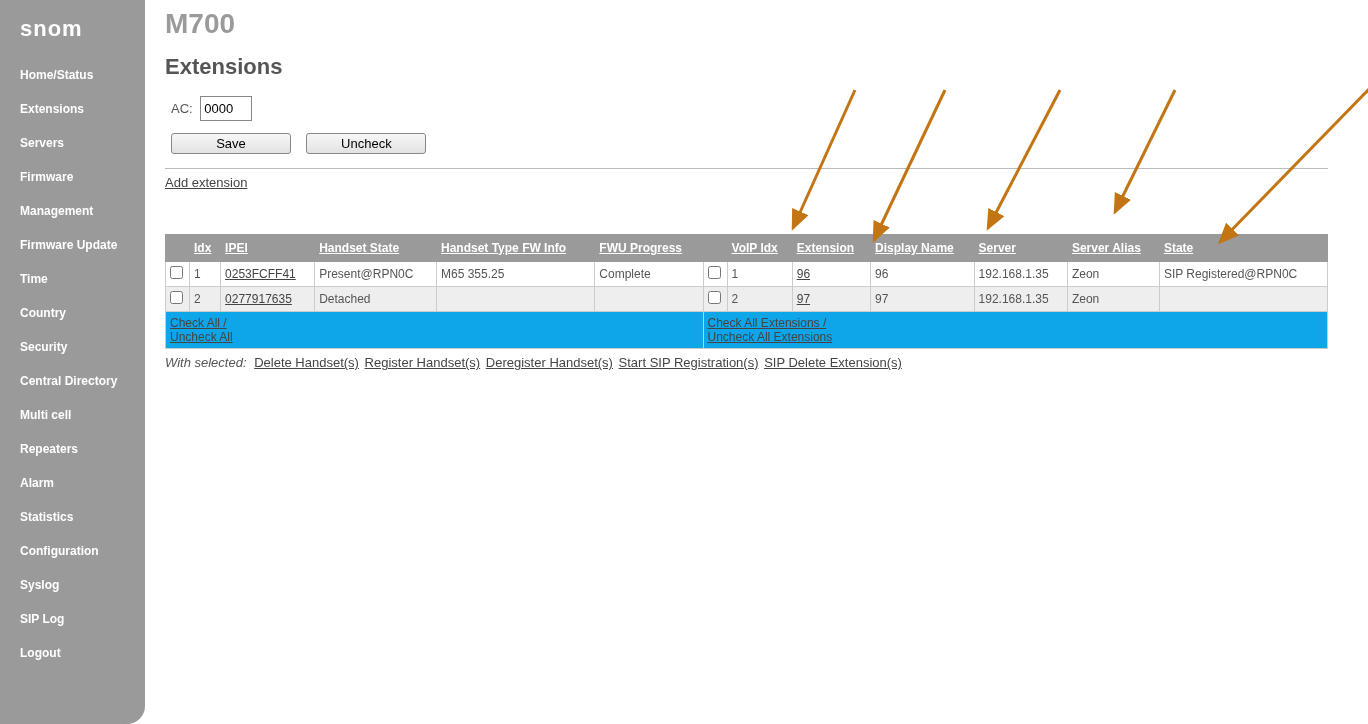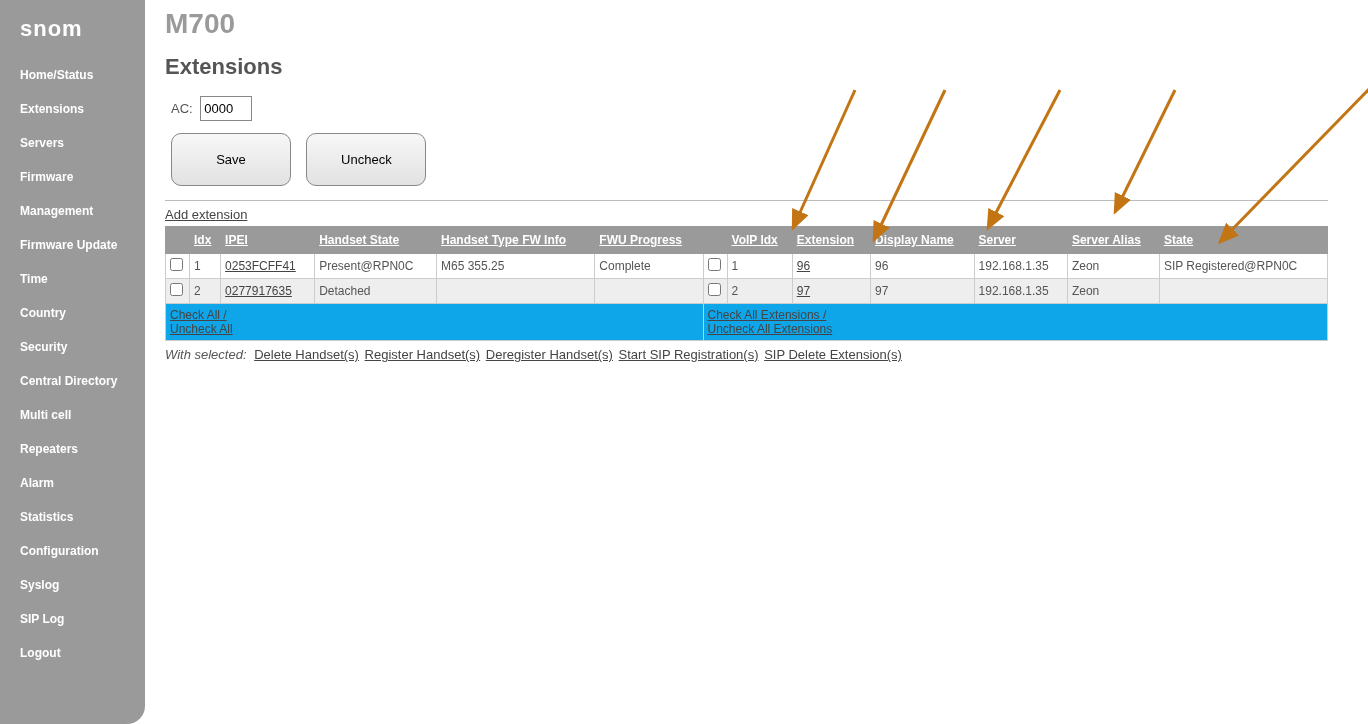--- a/index.html
+++ b/index.html
@@ -48,35 +48,36 @@
 .ac-row label { margin-right: 4px; }
 .ac-row input {
   width: 52px;
   border: 1px solid #888;
   padding: 4px 3px;
   font-size: 13px;
 }
 .btn-row { margin: 0 0 14px 6px; }
 .btn-row button {
   width: 120px;
-  padding: 18px 0;
+  padding: 2px 0;
   border: 1px solid #888;
   background: linear-gradient(#f7f7f7,#e2e2e2);
-  border-radius: 10px;
+  border-radius: 3px;
   font-size: 13px;
   cursor: pointer;
   margin-right: 12px;
 }
 .hr { border-top: 1px solid #bbb; margin-bottom: 6px; }
 .add-ext { color: #444; font-size: 13px; display: inline-block; margin-bottom: 4px; }
 table.ext {
   border-collapse: collapse;
   width: 100%;
   font-size: 12px;
   border: 1px solid #bbb;
+  margin-top: 40px;
 }
 table.ext th {
   background: #9a9a9a;
   color: #fff;
   font-weight: bold;
   text-align: left;
   padding: 6px 4px;
   border: 1px solid #9a9a9a;
   vertical-align: middle;
 }

